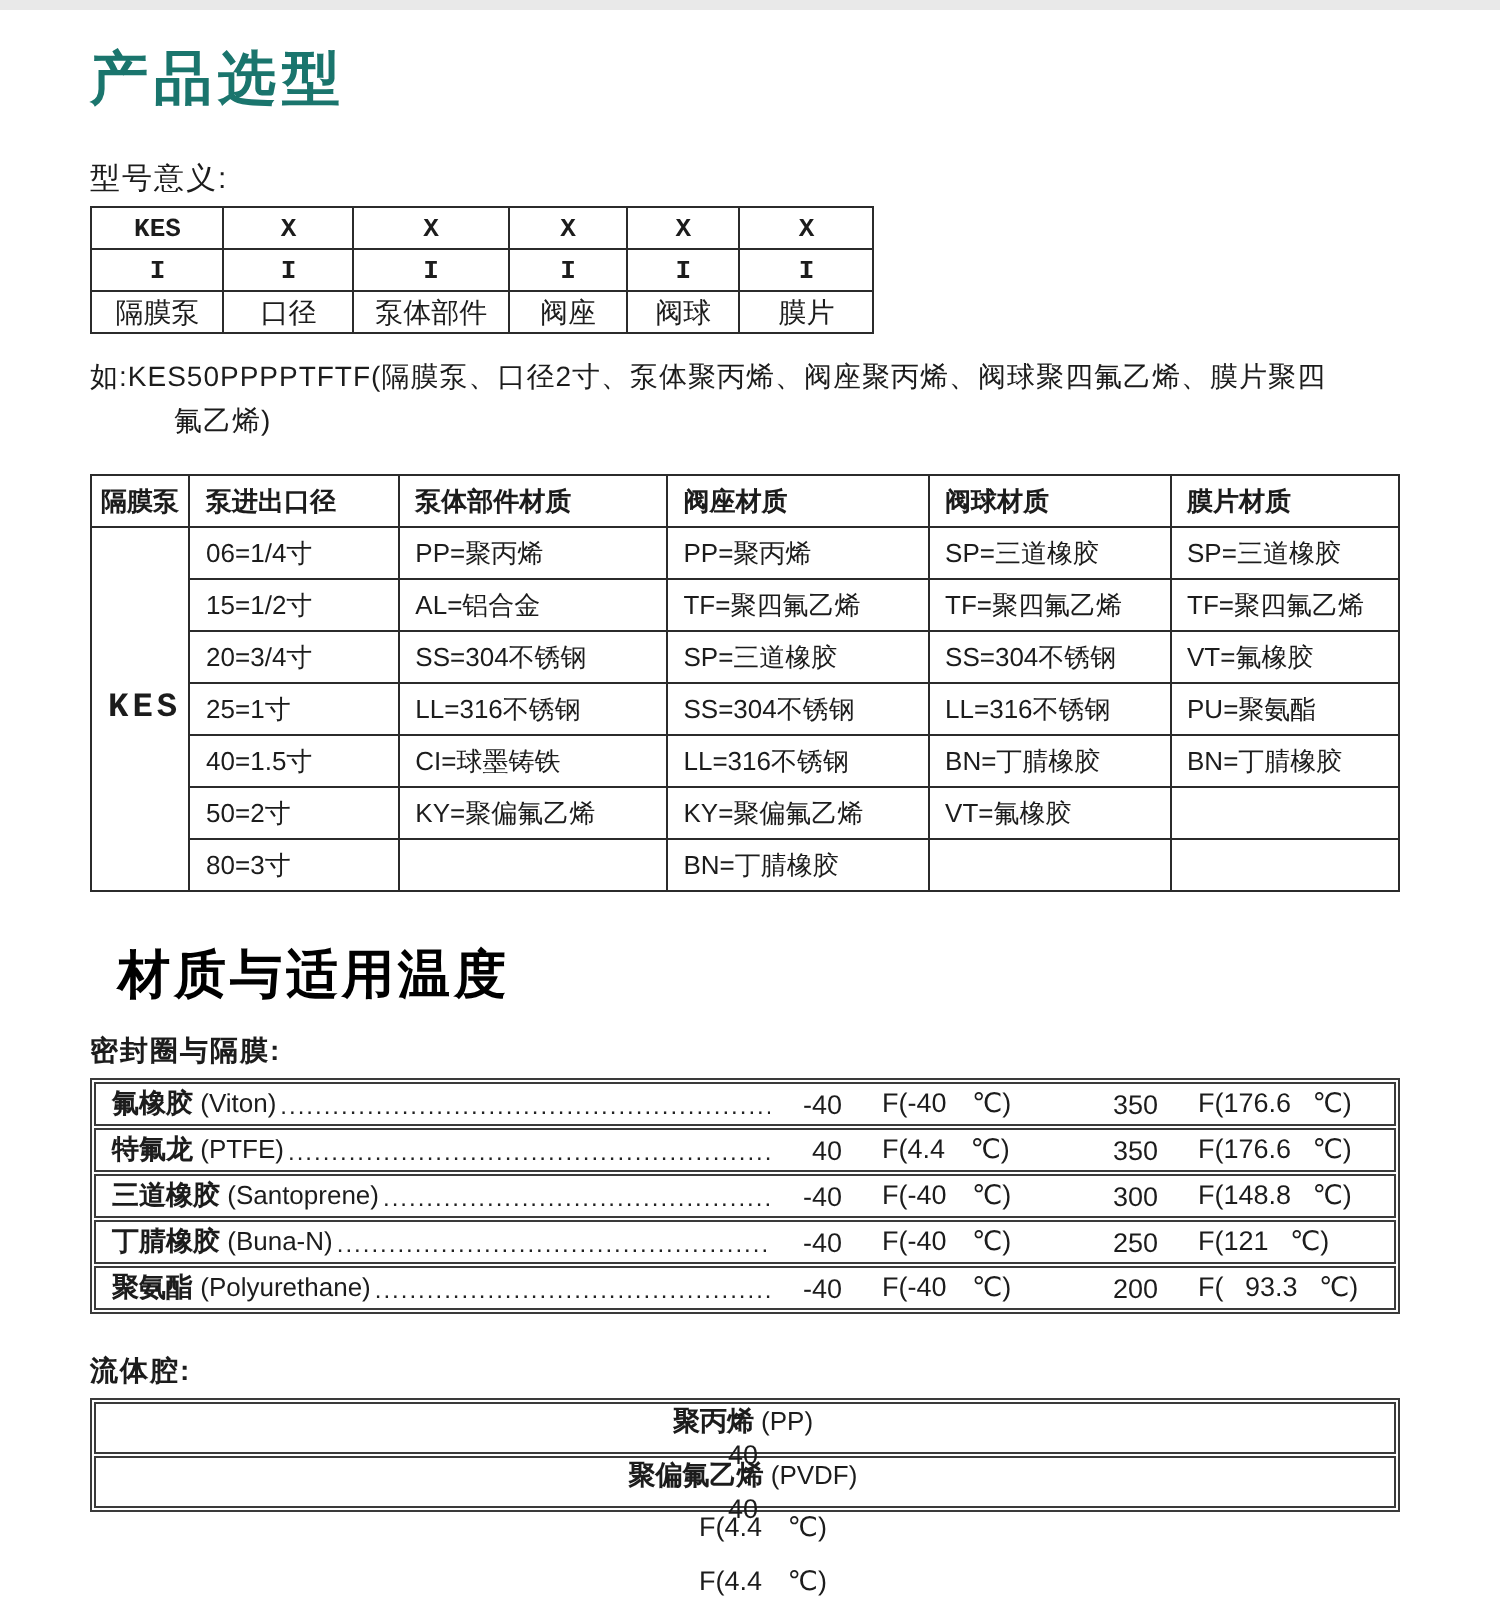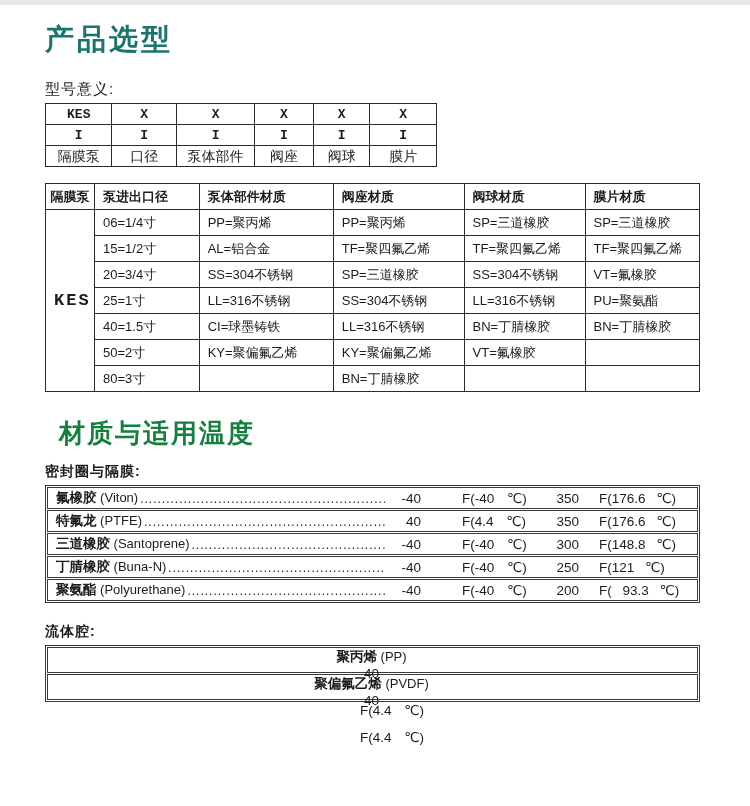--- a/index.html
+++ b/index.html
@@ -51,21 +51,21 @@
   }
   table.spec-table th { font-weight: 600; }
   table.spec-table th:first-child { text-align: center; padding: 0 2px; }
   table.spec-table td.kes-cell {
     text-align: center; font-size: 17px; letter-spacing: 2px;
     font-family: "Liberation Mono", "DejaVu Sans Mono", monospace;
     font-weight: bold;
   }
 
   h2.title2 {
-    color: #15803d; font-size: 26px; font-weight: bold;
+    color: #000000; font-size: 26px; font-weight: bold;
     letter-spacing: 2px; margin-top: 24px; padding-left: 14px;
   }
   .label.seal { margin-top: 12px; }
   .label.fluid { }
 
   
   .temp-table {
     width: 655px; margin-top: 4px;
     border: 1px solid #3a3a3a; padding: 1px;
   }
@@ -77,21 +77,21 @@
   .trow + .trow { margin-top: 1px; align-items: center; }
   #fluid-table .trow { height: 26px; flex-direction: column; }
   .t-name { flex: 0 0 auto; font-weight: 600; }
   .t-en { font-weight: normal; font-size: 13px; }
   .t-leader { flex: 1 1 auto; overflow: hidden; margin: 0 0 0 2px; color: #222; }
   .t-leader::after {
     content: "......................................................................................................................................................";
     font-size: 12px; letter-spacing: 1px;
   }
   .t-lowf { flex: 0 0 36px; text-align: right; }
-  .t-lowc { flex: 0 0 112px; padding-left: 41px; word-spacing: 9px; }
+  .t-lowc { flex: 0 0 112px; padding-left: 20px; word-spacing: 9px; }
   .t-highf { flex: 0 0 46px; text-align: right; }
   .t-highc { flex: 0 0 108px; padding-left: 20px; word-spacing: 7px; }
 </style>
 </head>
 <body>
 
 <div class="topbar"></div>
 
 <div class="page">
 
@@ -129,20 +129,21 @@
           <td>隔膜泵</td>
           <td>口径</td>
           <td>泵体部件</td>
           <td>阀座</td>
           <td>阀球</td>
           <td>膜片</td>
         </tr>
       </tbody>
   </table>
 
+  <p class="example">如:KES50PPPPTFTF(隔膜泵、口径2寸、泵体聚丙烯、阀座聚丙烯、阀球聚四氟乙烯、膜片聚四氟乙烯)</p>
 
   <table class="spec-table">
     <colgroup>
       <col style="width:7.5%">
         <col style="width:16%">
         <col style="width:20.5%">
       <col style="width:20%">
         <col style="width:18.5%">
         <col style="width:17.5%">
     </colgroup>

